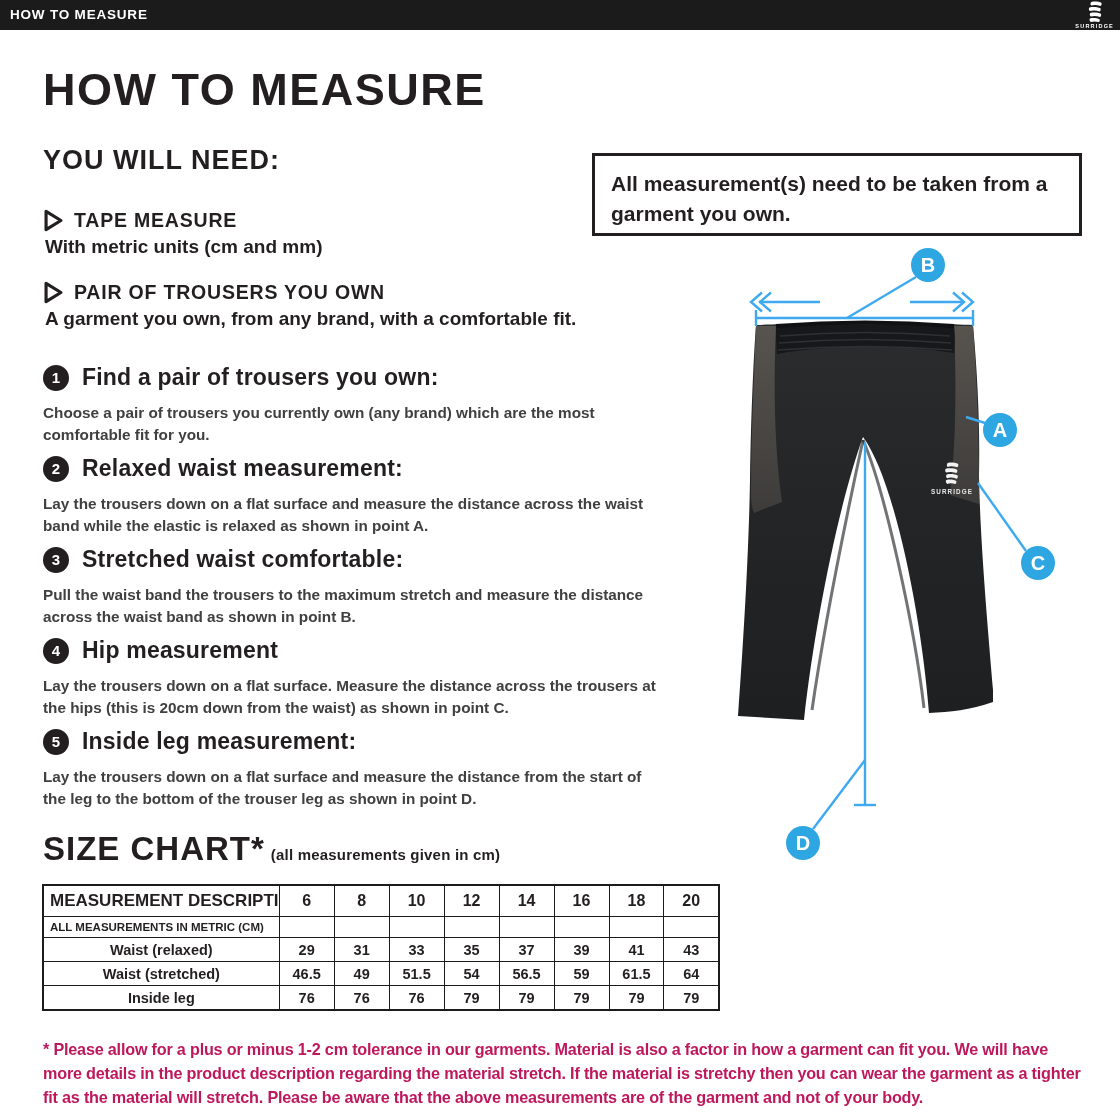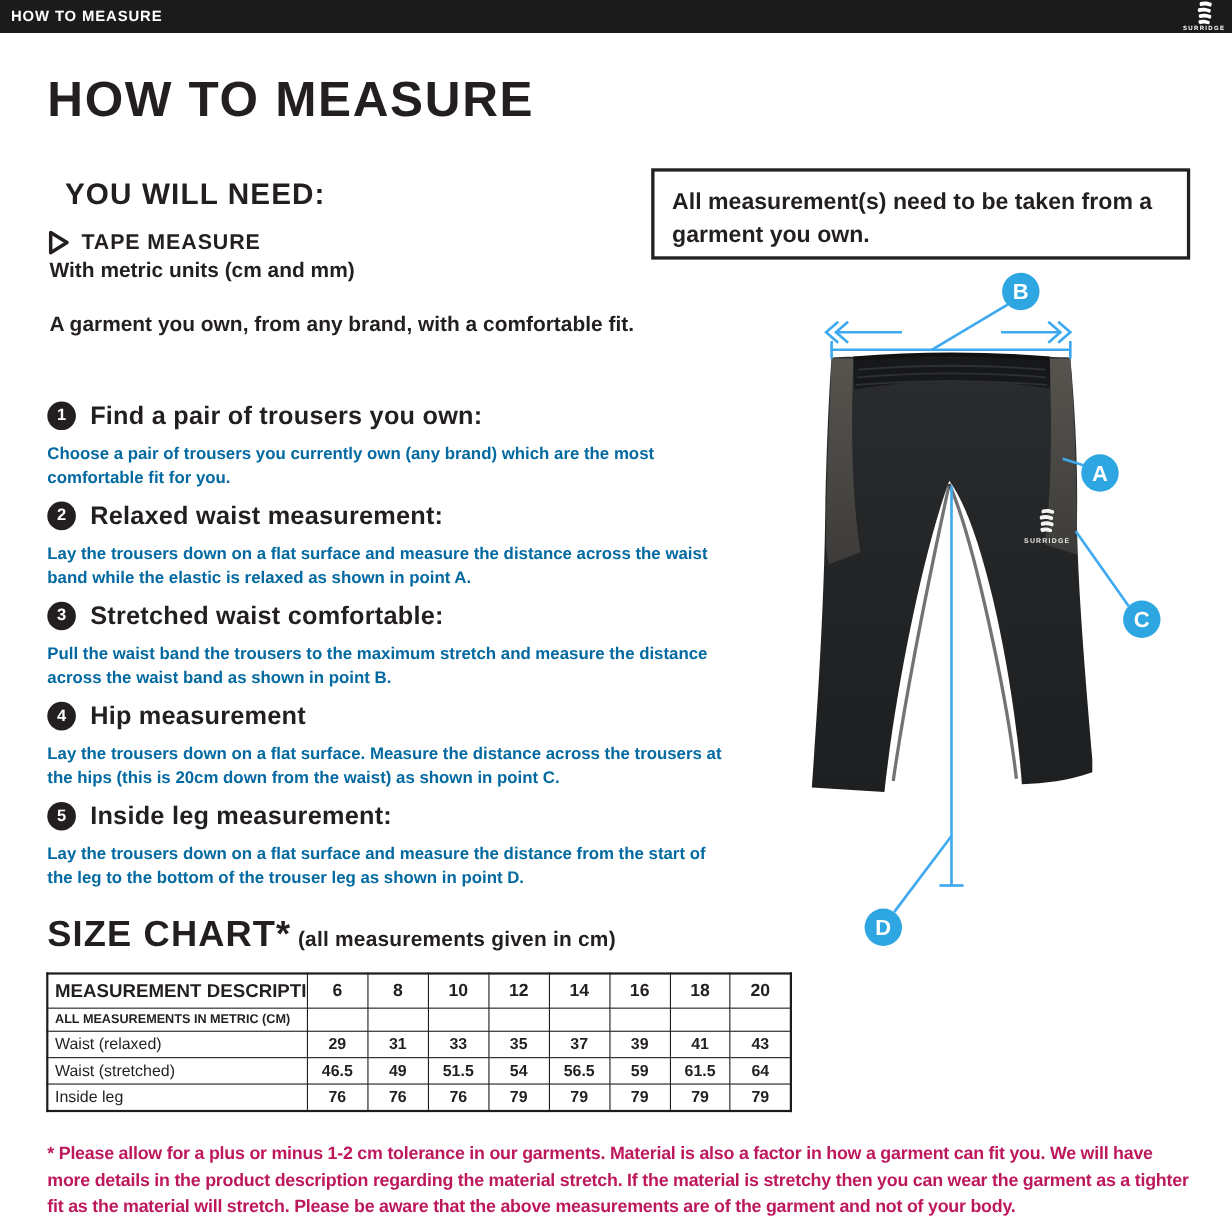--- a/index.html
+++ b/index.html
@@ -6,54 +6,54 @@
   body{width:1120px;height:1120px;position:relative;font-family:"Liberation Sans",sans-serif;color:#231f20;overflow:hidden;}
 
   
   .topbar{position:absolute;left:0;top:0;width:1120px;height:30px;background:#1b1b1b;}
   .topbar-title{position:absolute;left:10px;top:0;line-height:30px;color:#ffffff;font-size:13.5px;font-weight:800;letter-spacing:.8px;}
   .topbar-logo{position:absolute;right:6px;top:1px;display:flex;flex-direction:column;align-items:center;color:#ffffff;}
   .topbar-logo .brand-word{font-size:5.5px;font-weight:700;letter-spacing:1.2px;margin-top:0px;}
 
   
   .page-title{position:absolute;left:43px;top:64px;margin:0;font-size:45px;font-weight:800;letter-spacing:1.5px;}
-  .need-heading{position:absolute;left:43px;top:145px;margin:16px;font-size:27px;font-weight:800;letter-spacing:1px;}
+  .need-heading{position:absolute;left:43px;top:145px;margin:0;font-size:27px;font-weight:800;letter-spacing:1px;}
 
   
   .need-item{position:absolute;left:43px;width:600px;}
   .need-head{display:flex;align-items:flex-end;gap:10px;}
   .need-title{font-size:19.5px;font-weight:800;letter-spacing:.8px;}
   .need-sub{margin:4px 0 0 2px;font-size:19px;font-weight:700;}
 
   
   .step{position:absolute;left:43px;width:615px;}
   .step-head{display:flex;align-items:center;gap:9px;}
   .step-num{width:26px;height:26px;border-radius:50%;background:#231f20;color:#fff;font-weight:800;font-size:15px;display:flex;align-items:center;justify-content:center;flex:0 0 26px;}
   .step-title{margin:4px;font-size:23px;font-weight:800;letter-spacing:.2px;}
-  .step-body{margin:7px 0 0;font-size:15.3px;font-weight:700;line-height:1.42;color:#0369a1;}
+  .step-body{margin:7px 0 0;font-size:15.3px;font-weight:700;line-height:1.42;color:#404040;}
 
   
   .note-box{position:absolute;left:592px;top:153px;width:452px;height:51px;border:3px solid #231f20;padding:13px 16px;font-size:21px;font-weight:800;line-height:1.45;}
 
   
   .diagram{position:absolute;left:700px;top:240px;width:390px;height:640px;}
 
   
   .chart-heading{position:absolute;left:43px;top:830px;margin:0;font-size:33px;font-weight:800;letter-spacing:1px;}
-  .chart-subheading{font-size:19px;font-weight:800;letter-spacing:.2px;margin-left:6px;}
+  .chart-subheading{font-size:15px;font-weight:800;letter-spacing:.2px;margin-left:6px;}
   table.size-table{position:absolute;left:42px;top:884px;border-collapse:collapse;table-layout:fixed;width:678px;}
   table.size-table td,table.size-table th{border:1.5px solid #1c1c1c;padding:0 6px;overflow:hidden;white-space:nowrap;}
   table.size-table{border:2.5px solid #1c1c1c;}
   .col-desc{width:232px;}
   .col-size{width:54px;}
   tr.hdr th{height:30px;font-size:17px;text-align:left;font-weight:800;}
   tr.hdr th.size-cell{text-align:center;font-size:16px;}
   tr.metric td{height:20px;font-size:11.5px;font-weight:800;text-align:left;}
   tr.data td{height:23px;font-size:14.5px;}
-  tr.data td.lbl{text-align:left;font-weight:400;}
+  tr.data td.lbl{text-align:center;font-weight:700;}
   tr.data td.val{text-align:center;font-weight:600;}
 
   
   .disclaimer{position:absolute;left:43px;top:1038px;width:1043px;margin:0;font-size:16.2px;font-weight:700;line-height:1.47;letter-spacing:-.2px;color:#be185d;}
 </style>
 </head>
 <body>
 
 <svg width="0" height="0" style="position:absolute">
   <symbol id="sym-s" viewBox="0 0 36 48">
@@ -82,20 +82,26 @@
   <div class="need-head">
     <svg width="21" height="23" viewBox="0 0 24 26">
       <path d="M3.5,2.5 L20.5,13 L3.5,23.5 Z" fill="#fff" stroke="#231f20" stroke-width="3.6" stroke-linejoin="round"></path>
     </svg>
     <span class="need-title">TAPE MEASURE</span>
   </div>
   <p class="need-sub">With metric units (cm and mm)</p>
 </div>
 
 <div class="need-item" style="top:281px">
+  <div class="need-head">
+    <svg width="21" height="23" viewBox="0 0 24 26">
+      <path d="M3.5,2.5 L20.5,13 L3.5,23.5 Z" fill="#fff" stroke="#231f20" stroke-width="3.6" stroke-linejoin="round"></path>
+    </svg>
+    <span class="need-title">PAIR OF TROUSERS YOU OWN</span>
+  </div>
   <p class="need-sub">A garment you own, from any brand, with a comfortable fit.</p>
 </div>
 
 <div class="note-box">All measurement(s) need to be taken from a garment you own.</div>
 
 <div class="step" style="top:360px">
   <div class="step-head">
     <span class="step-num">1</span>
     <h3 class="step-title">Find a pair of trousers you own:</h3>
   </div>

